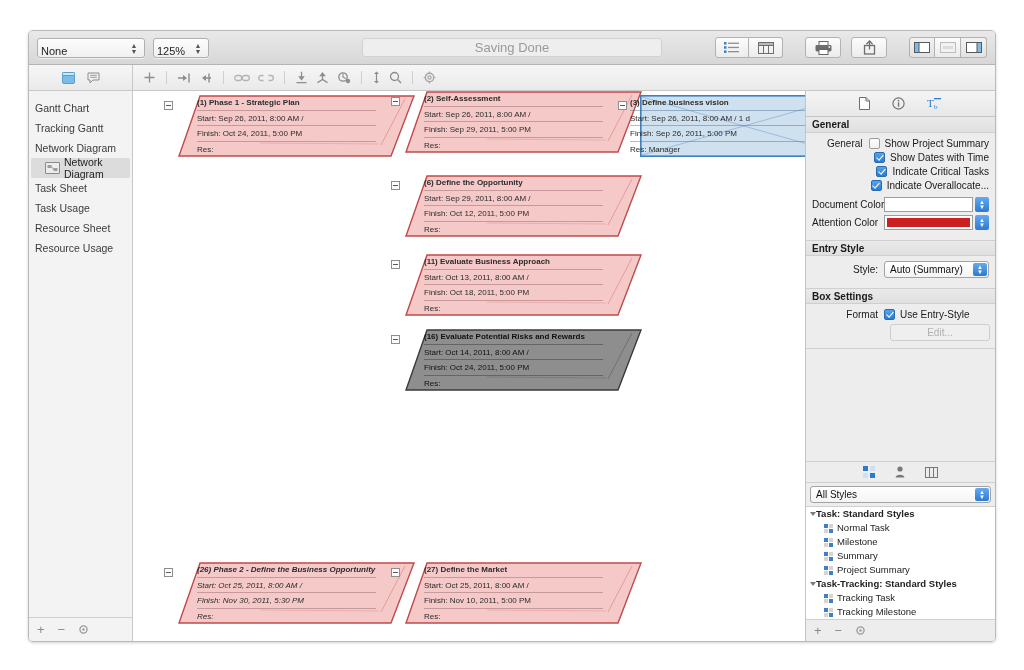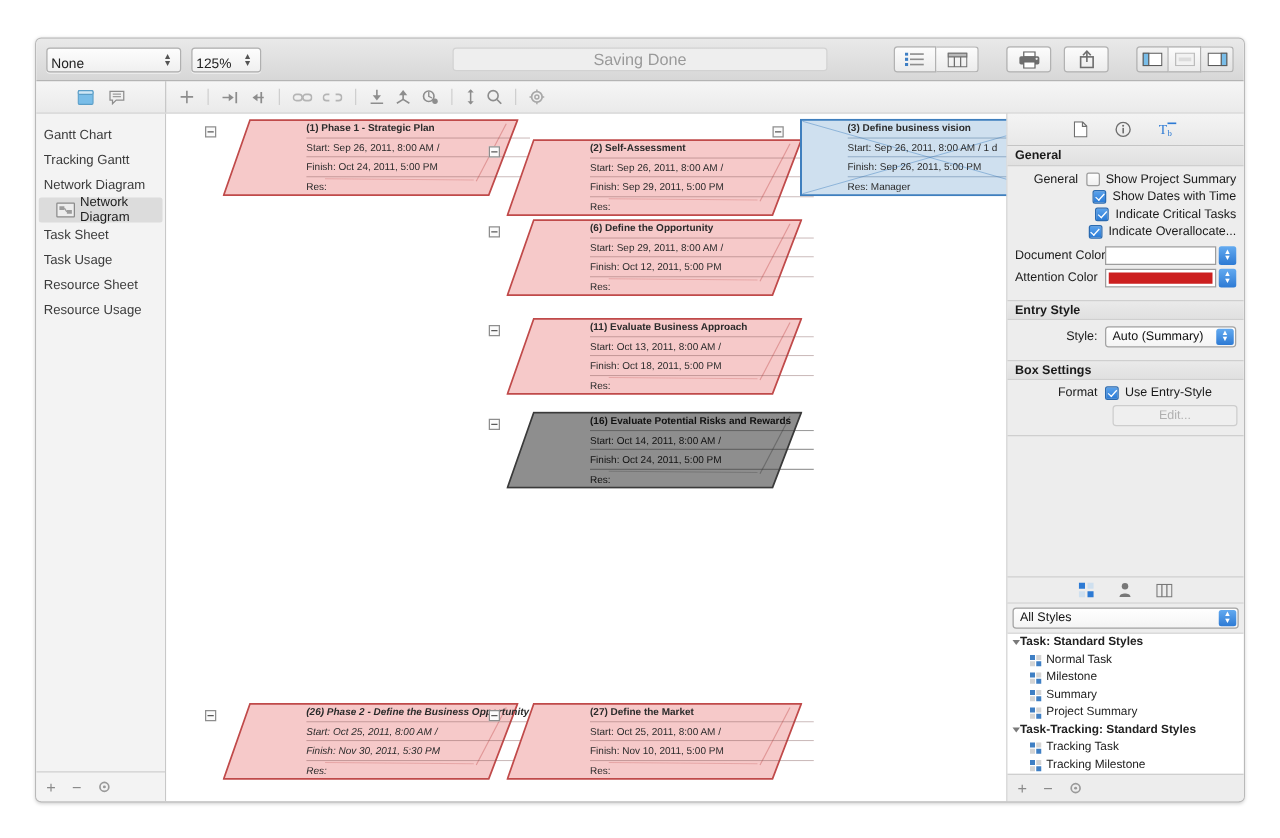--- a/index.html
+++ b/index.html
@@ -164,21 +164,20 @@
     display: flex; align-items: center; justify-content: center;
   }
   .collapse i { display:block; width:5px; height:1px; background:#5a5a5a; }
 
   .boxwrap { position: absolute; left: 22px; top: 0; width: 193px; height: 62px; }
   .boxwrap svg { position: absolute; left: 0; top: 0; }
   .boxtext {
     position: absolute; left: 0; top: 0;
     width: 193px; height: 62px;
     padding: 0 6px 0 6px;
-    margin-left: 48px;
   }
   .bt-row {
     height: 15.5px; line-height: 15.5px;
     font-size: 8px; color: #2b2b2b;
     white-space: nowrap; overflow: hidden;
     position: relative;
   }
   .bt-row.title { font-weight: bold; font-size: 8px; }
   .bt-row::after {
     content:''; position:absolute; left:0; right:8px; bottom:0;
@@ -572,21 +571,21 @@
              <line x1="82" y1="48" x2="201" y2="49" stroke="#c04a4a" stroke-opacity="0.28" stroke-width="0.8"></line>
             </svg>
           </div>
           <div class="boxtext" style="left: 27px; width: 199px;">
             <div class="bt-row title">(1) Phase 1 - Strategic Plan</div>
             <div class="bt-row">Start: Sep 26, 2011, 8:00 AM /</div>
             <div class="bt-row">Finish: Oct 24, 2011, 5:00 PM</div>
             <div class="bt-row">Res:</div>
           </div>
         </div>
-        <div class="node sum" style="left: 258px; top: 20px; width: 237px; height: 62px;">
+        <div class="node sum" style="left: 258px; top: 0; width: 237px; height: 62px;">
           <div class="collapse">
             <i></i>
           </div>
           <div class="boxwrap" style="width: 237px; left: 14px;">
             <svg width="237" height="62" viewBox="0 0 237 62">
               <polygon points="22,1 236,1 213,61 1,61" fill="#f6c9c9" stroke="#c04a4a" stroke-width="1.4"></polygon>
               <line x1="203" y1="50" x2="227" y2="4" stroke="#c04a4a" stroke-opacity="0.4" stroke-width="0.9"></line>
              <line x1="82" y1="48" x2="201" y2="49" stroke="#c04a4a" stroke-opacity="0.28" stroke-width="0.8"></line>
             </svg>
           </div>

